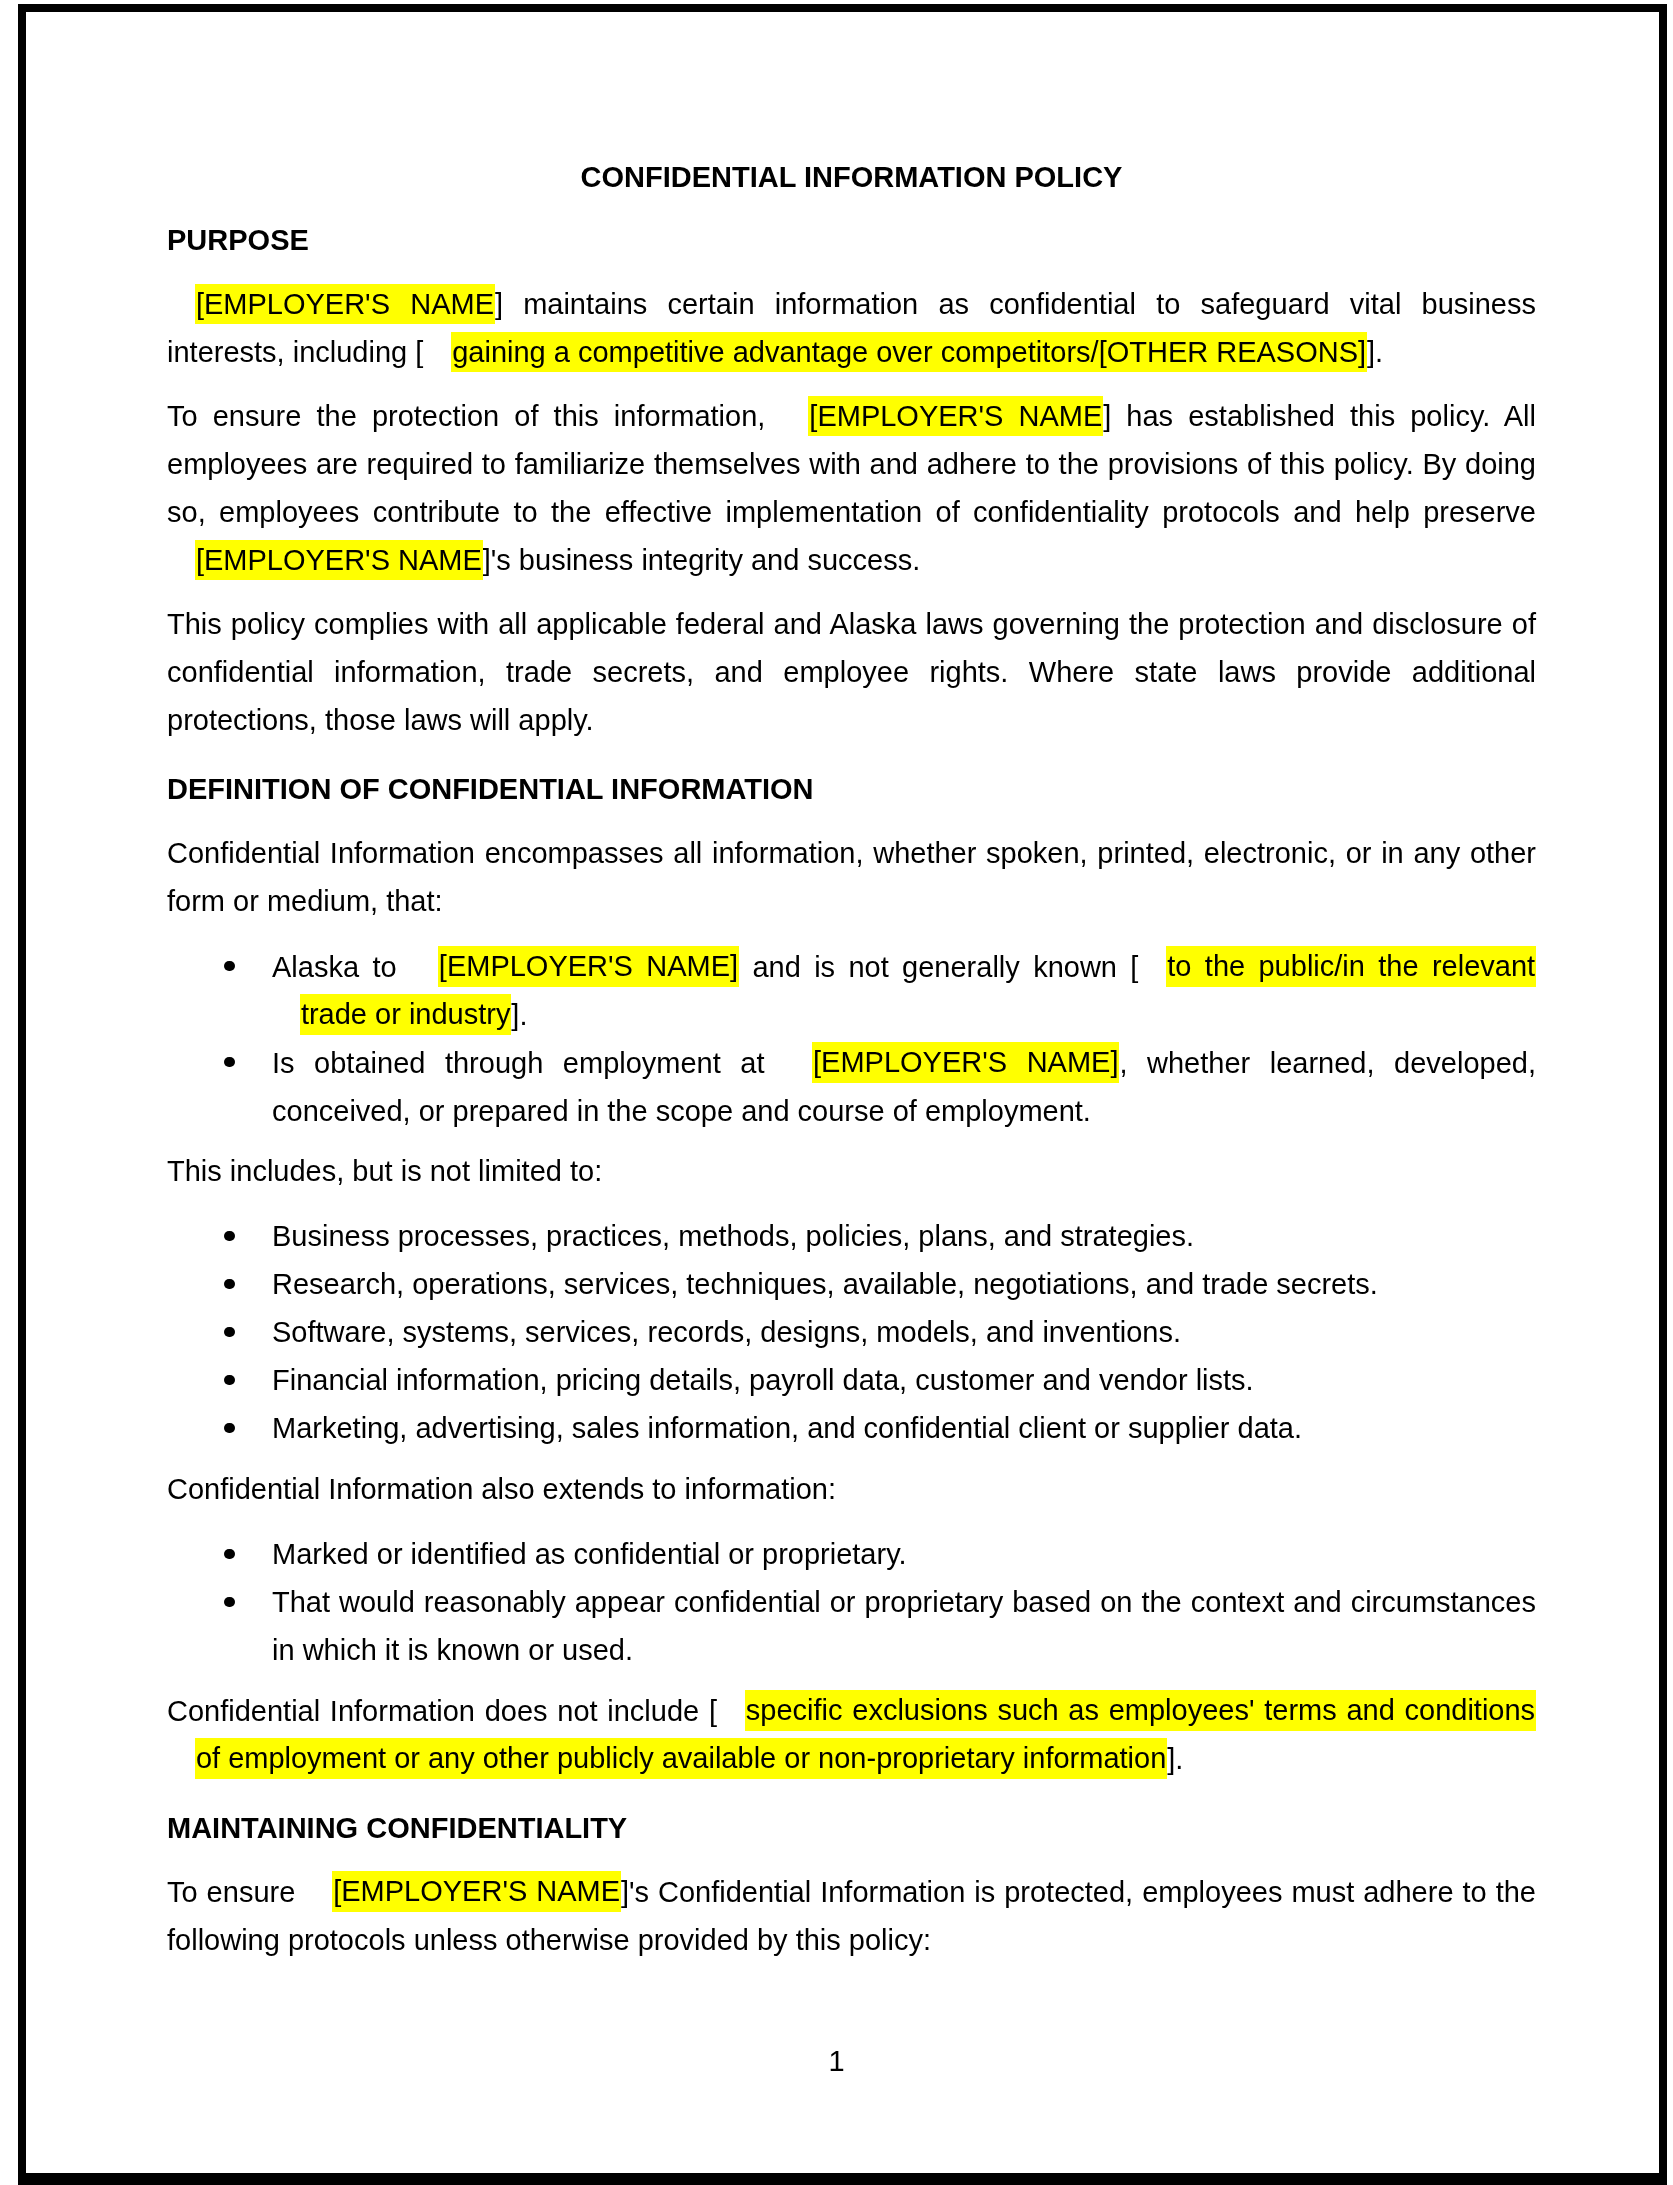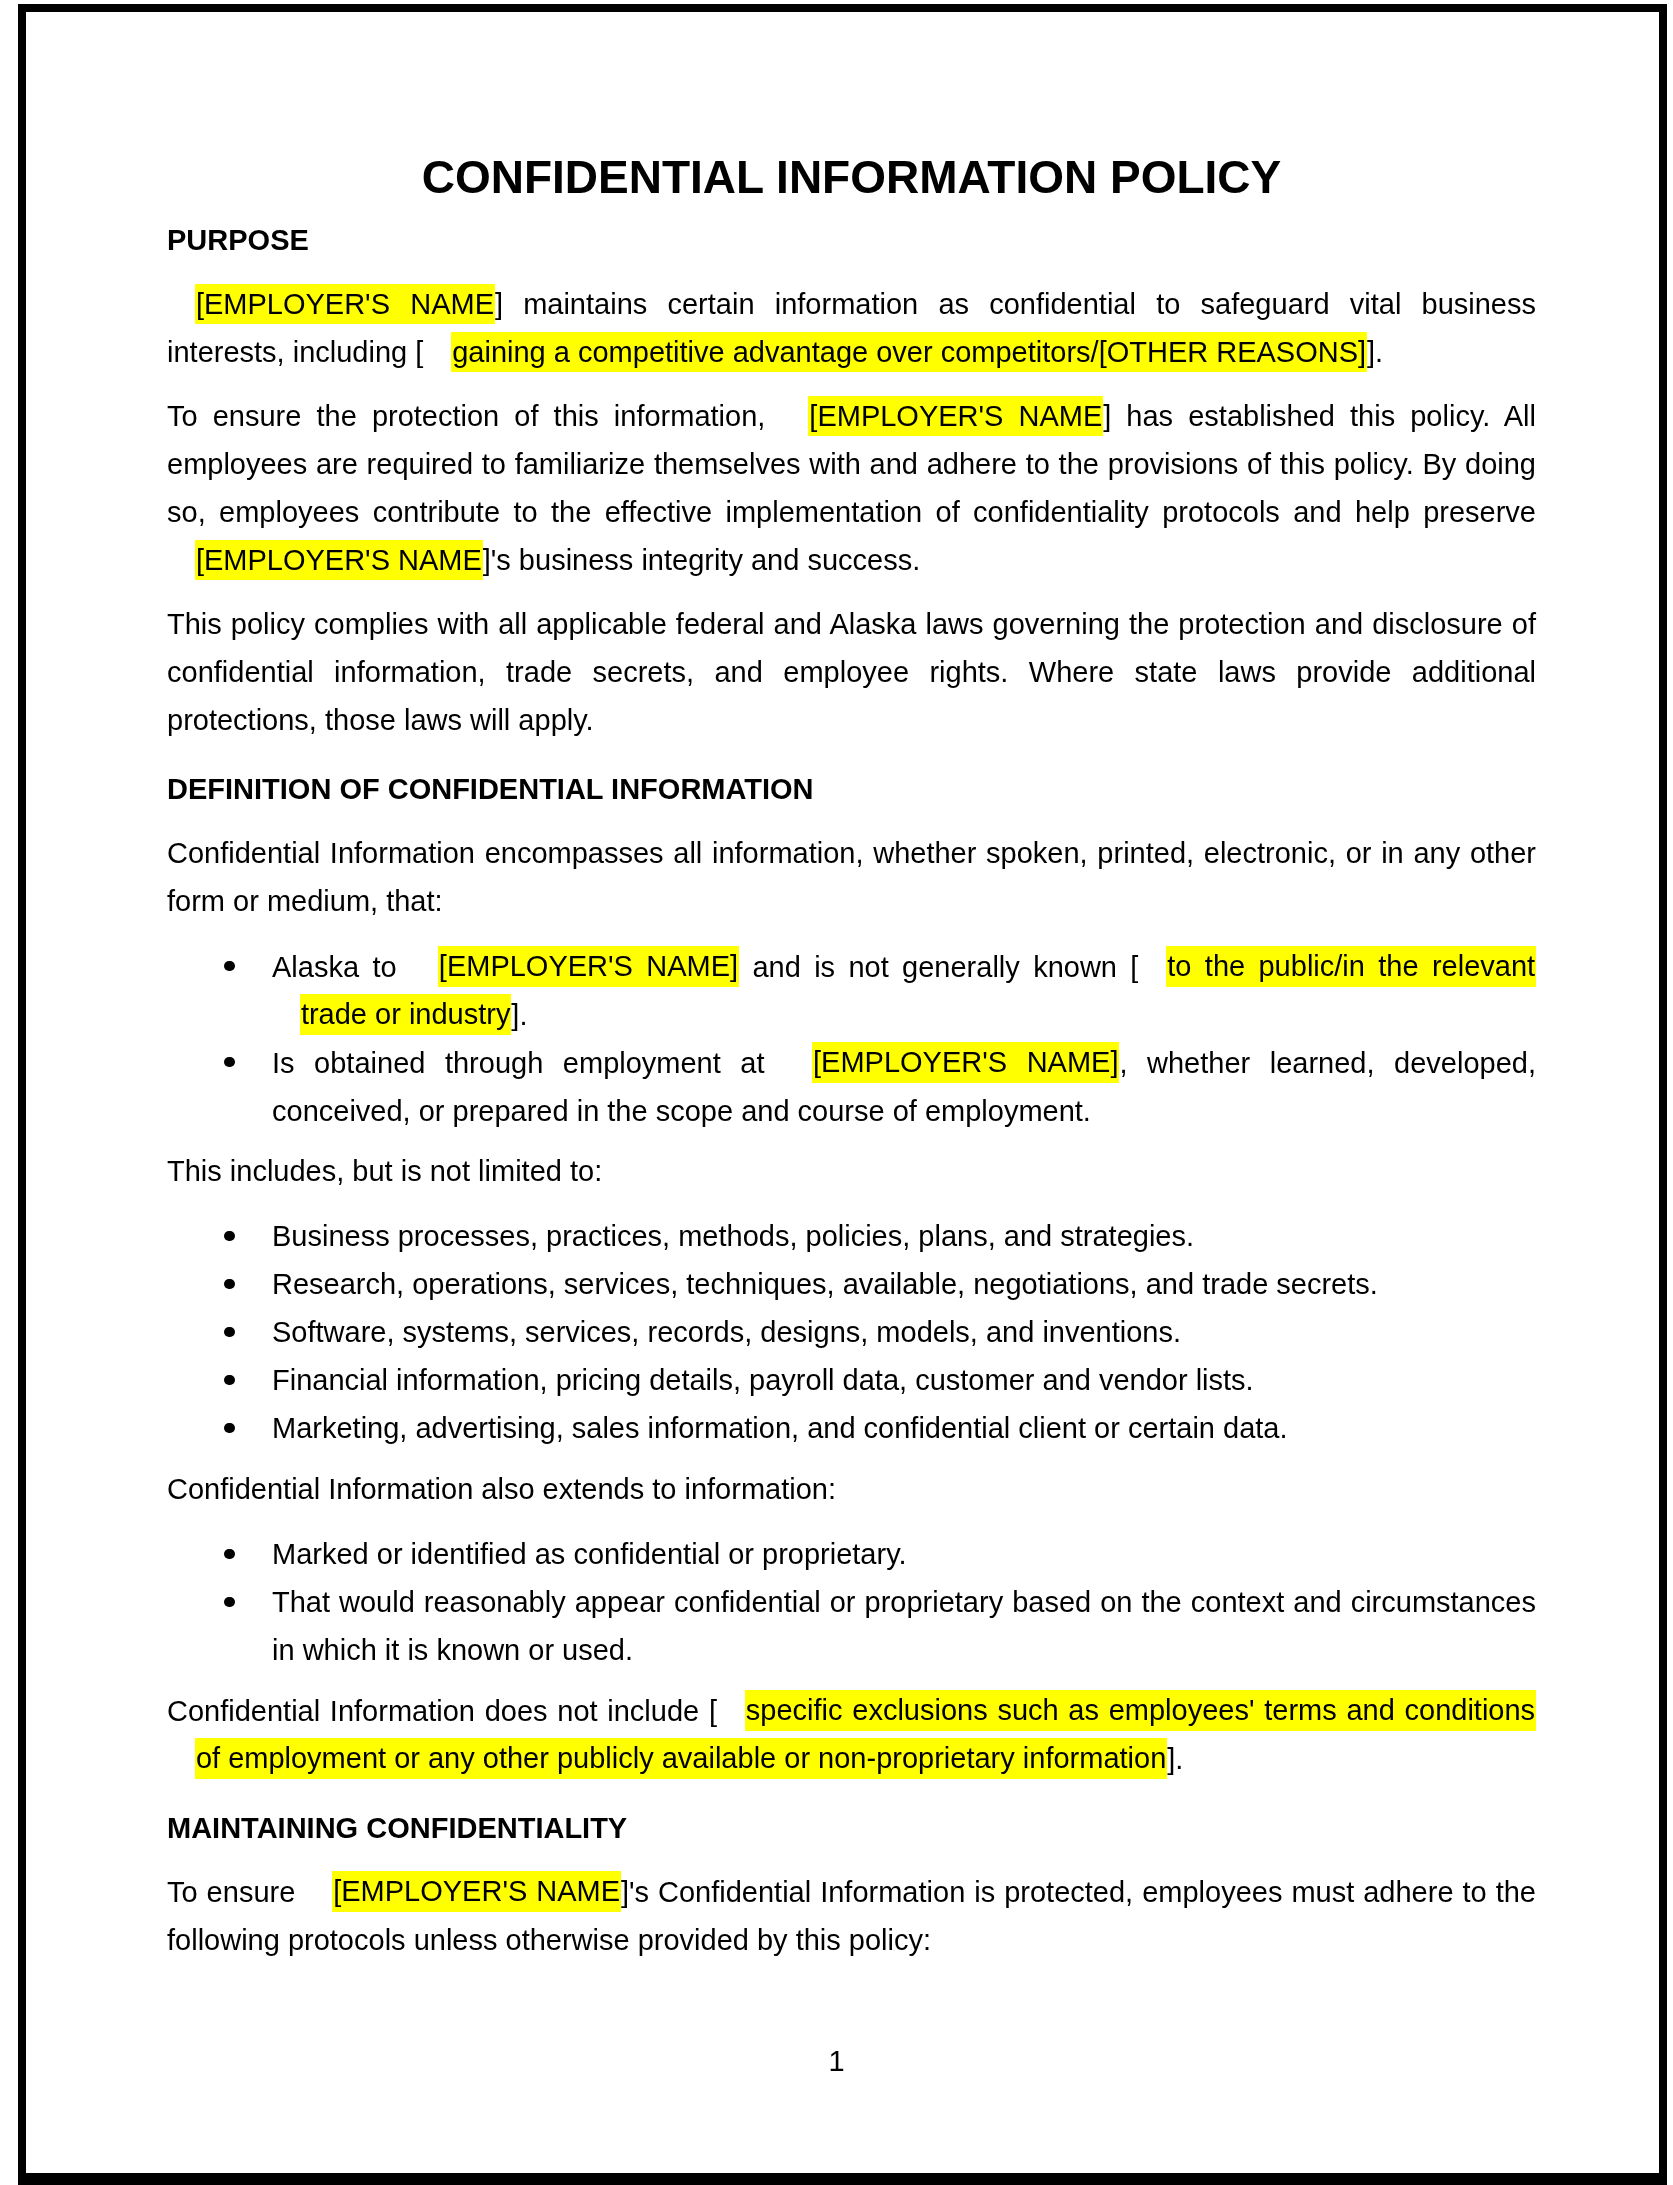--- a/index.html
+++ b/index.html
@@ -11,21 +11,21 @@
   }
   .page-frame {
     position:absolute; top:3.5px; left:17.6px; right:6.1px; bottom:0;
     border:8.8px solid var(--ink); border-bottom-width:13px;
     box-sizing:border-box; pointer-events:none;
   }
   .content {
     position:absolute; left:167px; width:1369px; top:0;
   }
   .doc-title {
-    margin:160px 0 0 0; font-size:46px; font-weight:700;
+    margin:160px 0 0 0; font-size:29px; font-weight:700;
     line-height:35px; text-align:center; letter-spacing:0px;
   }
   .doc-heading {
     font-size:29px; font-weight:700; line-height:48px;
     margin:21px 0 16px 0; text-align:left;
   }
   .doc-para {
     font-size:29px; line-height:48px; margin:0 0 16px 0;
     text-align:justify;
   }
@@ -67,21 +67,21 @@
       <ul class="doc-list">
         <li><span>Alaska to </span><span class="hl">[EMPLOYER'S NAME]</span><span> and is not generally known [</span><span class="hl">to the public/in the relevant trade or industry</span><span>].</span></li>
         <li><span>Is obtained through employment at </span><span class="hl">[EMPLOYER'S NAME]</span><span>, whether learned, developed, conceived, or prepared in the scope and course of employment.</span></li>
       </ul>
       <p class="doc-para"><span>This includes, but is not limited to:</span></p>
       <ul class="doc-list">
         <li><span>Business processes, practices, methods, policies, plans, and strategies.</span></li>
         <li><span>Research, operations, services, techniques, available, negotiations, and trade secrets.</span></li>
         <li><span>Software, systems, services, records, designs, models, and inventions.</span></li>
         <li><span>Financial information, pricing details, payroll data, customer and vendor lists.</span></li>
-        <li><span>Marketing, advertising, sales information, and confidential client or certain data.</span></li>
+        <li><span>Marketing, advertising, sales information, and confidential client or supplier data.</span></li>
       </ul>
       <p class="doc-para"><span>Confidential Information also extends to information:</span></p>
       <ul class="doc-list">
         <li><span>Marked or identified as confidential or proprietary.</span></li>
         <li><span>That would reasonably appear confidential or proprietary based on the context and circumstances in which it is known or used.</span></li>
       </ul>
       <p class="doc-para"><span>Confidential Information does not include [</span><span class="hl">specific exclusions such as employees' terms and conditions of employment or any other publicly available or non-proprietary information</span><span>].</span></p>
       <h2 class="doc-heading">MAINTAINING CONFIDENTIALITY</h2>
       <p class="doc-para"><span>To ensure </span><span class="hl">[EMPLOYER'S NAME</span><span>]'s Confidential Information is protected, employees must adhere to the following protocols unless otherwise provided by this policy:</span></p>
     </div>

